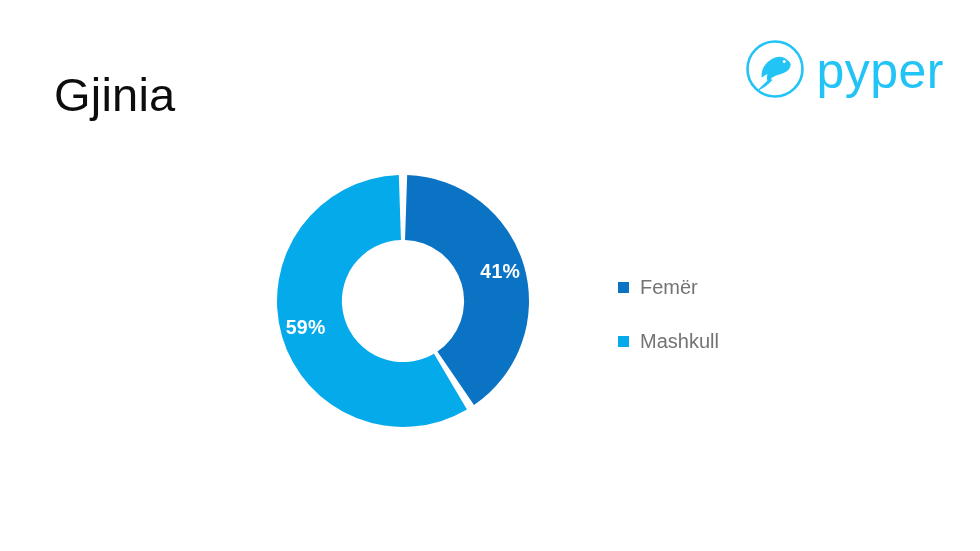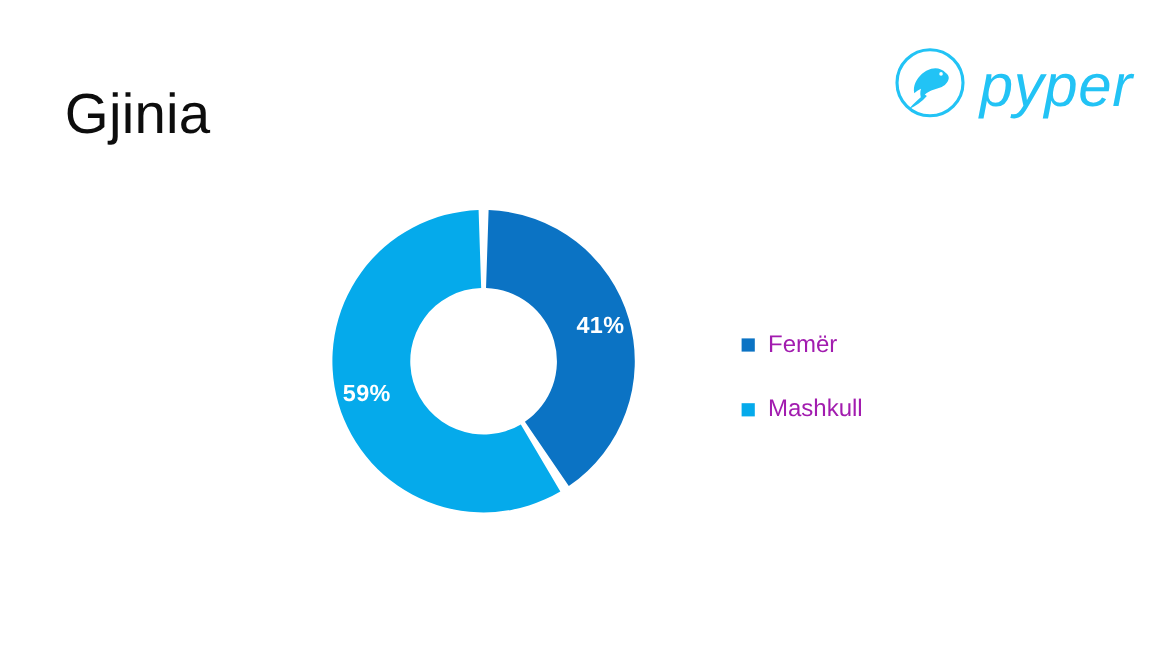--- a/index.html
+++ b/index.html
@@ -35,21 +35,20 @@
   }
 
   
   .logo {
     position: absolute;
     right: 36px;
     top: 38px;
     display: flex;
     align-items: center;
     gap: 10px;
-    font-style: italic;
   }
   .logo-mark {
     width: 62px;
     height: 62px;
     display: block;
   }
   .logo-word {
     font-size: 50px;
     font-weight: 300;
     color: #22C3F5;
@@ -98,21 +97,21 @@
   }
   .legend-swatch {
     width: 11px;
     height: 11px;
     flex: 0 0 auto;
     display: block;
   }
   .legend-label {
     font-size: 20px;
     font-weight: 400;
-    color: #a21caf;
+    color: #737373;
     line-height: 1;
     white-space: nowrap;
   }
 </style>
 </head>
 <body style="background: rgb(255, 255, 255);">
 
 <div class="slide">
 
   <div class="slide-title">Gjinia</div>

